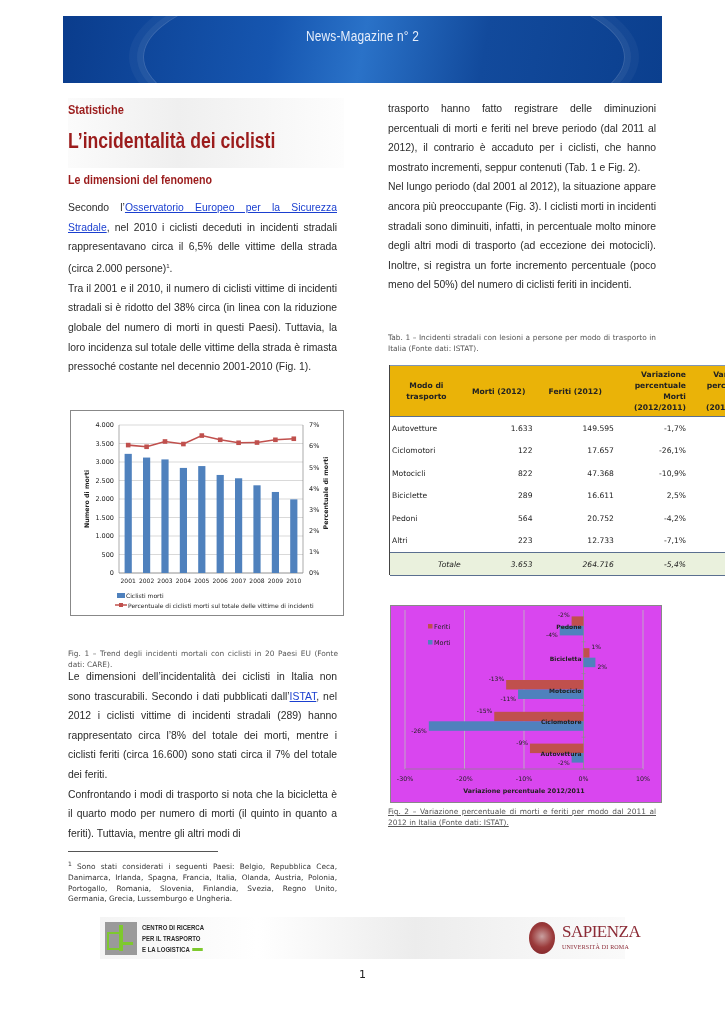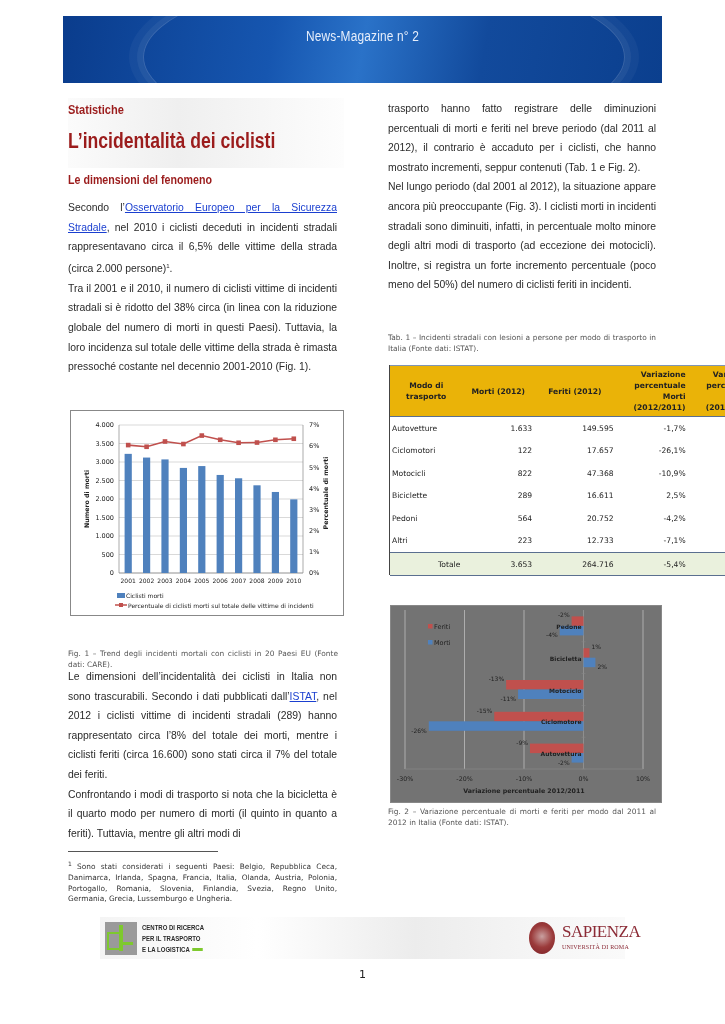--- a/index.html
+++ b/index.html
@@ -27,25 +27,25 @@
   
   .fig1 { position: absolute; left: 70px; top: 410px; width: 272px; height: 204px; border: 1px solid #888; background: #fff; }
   .fig1 svg { position: absolute; left: 0; top: 0; }
 
   
   .tbl { position: absolute; left: 390px; top: 365px; width: 267px; border-collapse: collapse; font-size: 7.6px; }
   .tbl th { background: #eab308; font-weight: bold; color: #222; padding: 1px 2px; text-align: center; vertical-align: middle; line-height: 11px; height: 48px; border-top: 1px solid #7f95b5; border-bottom: 1px solid #5a6f8f; }
   .tbl th.right { text-align: right; }
   .tbl td { height: 22.5px; padding: 0 2px; text-align: right; color: #222; }
   .tbl td:first-child { text-align: left; margin-top: 16px; }
-  .tbl tr.total td { background: #eaf1dd; border-top: 1px solid #5a6f8f; border-bottom: 1px solid #5a6f8f; height: 22px; padding-left: 48px; }
+  .tbl tr.total td { background: #eaf1dd; font-style: italic; border-top: 1px solid #5a6f8f; border-bottom: 1px solid #5a6f8f; height: 22px; padding-left: 48px; }
   .tbl-wrap { position: absolute; left: 389px; top: 365px; width: 268px; height: 210px; border-left: 1px solid #444; }
 
   
-  .fig2 { position: absolute; left: 390px; top: 605px; width: 270px; height: 196px; border: 1px solid #888; background: #737373; }
+  .fig2 { position: absolute; left: 390px; top: 605px; width: 270px; height: 196px; border: 1px solid #888; background: #d946ef; }
 
   .footnote-rule { position: absolute; left: 68px; top: 851px; width: 150px; height: 1px; background: #555; }
   .footnote { position: absolute; left: 68px; top: 859px; width: 269px; font-size: 7.4px; line-height: 10.6px; color: #333; text-align: justify; }
 
   .footer-band { position: absolute; left: 100px; top: 917px; width: 525px; height: 42px;
     background: linear-gradient(90deg, #f4f4f4 0%, #ffffff 30%, #ececec 60%, #f6f6f6 85%, #fafafa 100%); }
   .ctl-logo { position: absolute; left: 105px; top: 922px; width: 32px; height: 33px; background: #9a9a9a; }
   .ctl-logo .g1 { position: absolute; left: 2px; top: 10px; width: 12px; height: 14px; border: 2px solid #7ec92e; border-right: none; }
   .ctl-logo .g2 { position: absolute; left: 14px; top: 3px; width: 4px; height: 26px; background: #7ec92e; }
   .ctl-logo .g3 { position: absolute; left: 18px; top: 20px; width: 10px; height: 3px; background: #7ec92e; }
@@ -271,21 +271,21 @@
       <text x="178.6" y="158.6" font-size="6" fill="#222" font-family="DejaVu Sans, sans-serif" text-anchor="end">-2%</text>
       <text x="190.5" y="150.1" font-size="6" fill="#222" font-family="DejaVu Sans, sans-serif" text-anchor="end" font-weight="bold">Autovettura</text>
       <line x1="190.5" x2="194.5" y1="163" y2="163" stroke="#888" stroke-width="0.6"></line>
       <rect x="37" y="18" width="4.5" height="4.5" fill="#c0504d"></rect>
       <text x="43" y="23" font-size="6.5" fill="#222" font-family="DejaVu Sans, sans-serif">Feriti</text>
       <rect x="37" y="34" width="4.5" height="4.5" fill="#4f81bd"></rect>
       <text x="43" y="39" font-size="6.5" fill="#222" font-family="DejaVu Sans, sans-serif">Morti</text>
       <text x="133" y="187" font-size="6.3" fill="#222" font-family="DejaVu Sans, sans-serif" text-anchor="middle" font-weight="bold">Variazione percentuale 2012/2011</text>
     </svg>
 </div>
-<div class="caption" style="left:388px; top:806px; width:268px;">Fig. 2 – Variazione percentuale di morti e feriti per modo dal 2011 al 2012 in Italia (Fonte dati: ISTAT).</div>
+<div class="caption" style="left:388px; top:806px; width:268px;text-decoration:underline;">Fig. 2 – Variazione percentuale di morti e feriti per modo dal 2011 al 2012 in Italia (Fonte dati: ISTAT).</div>
 
 <div class="footer-band"></div>
 <div class="ctl-logo">
     <div class="g1"></div>
     <div class="g2"></div>
     <div class="g3"></div>
   </div>
 <div class="ctl-text">
   <div>CENTRO DI RICERCA</div>
   <div>PER IL TRASPORTO</div>

